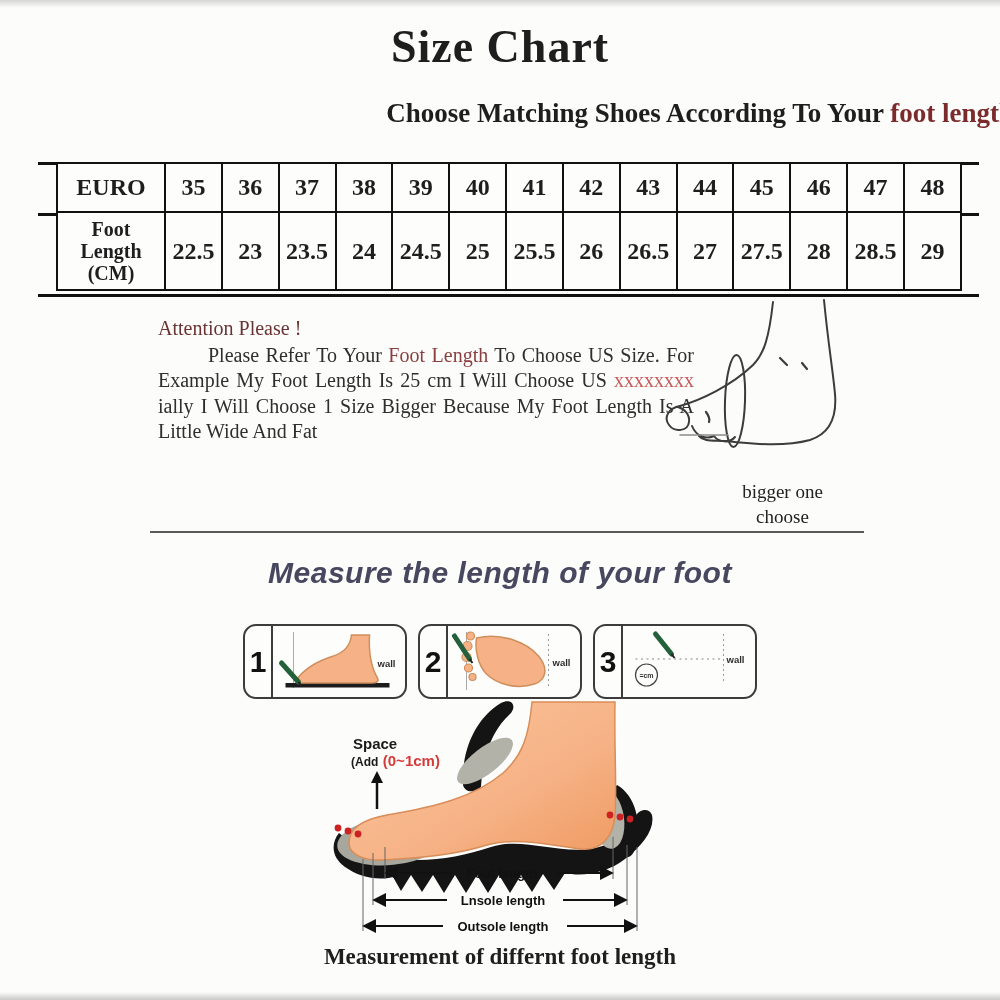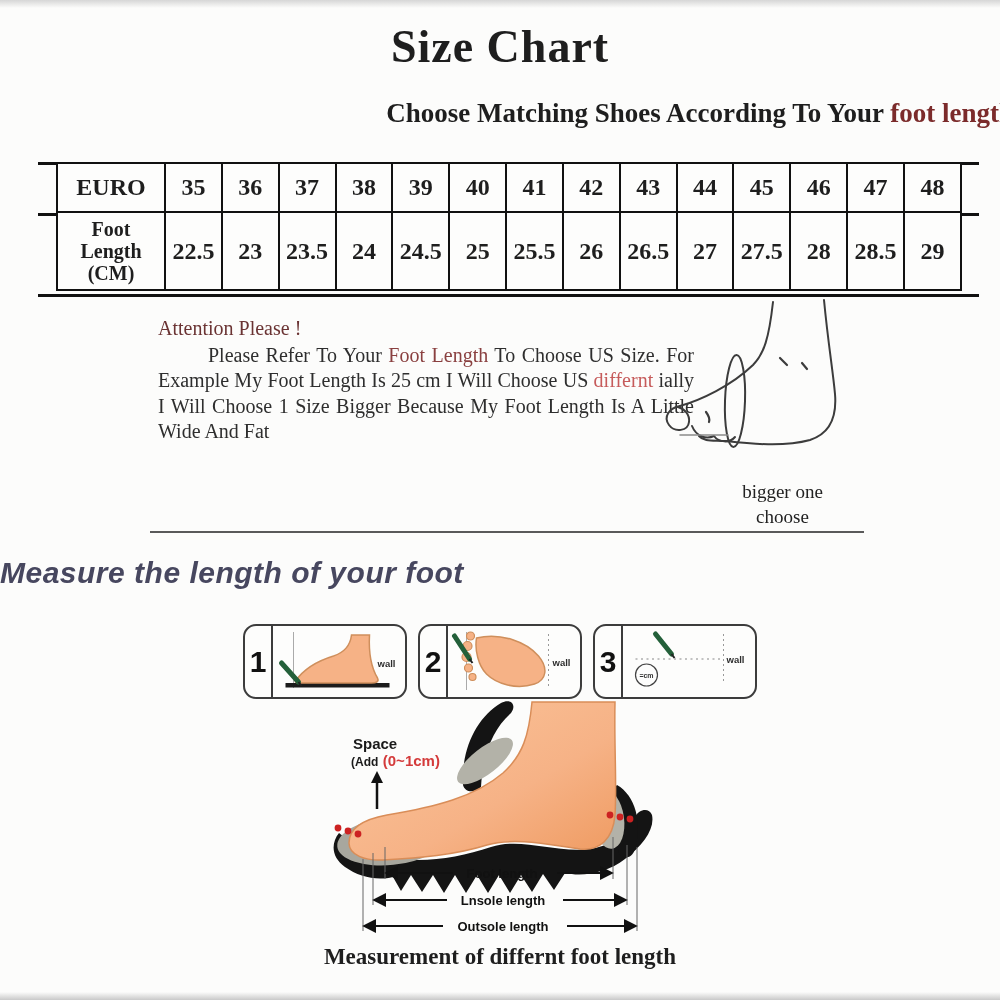--- a/index.html
+++ b/index.html
@@ -55,21 +55,21 @@
   .attention .xx{color:var(--xxxx-red);}
 
   .foot-sketch{position:absolute;left:656px;top:294px;}
   .choose-bigger{
     position:absolute;left:690px;top:479px;width:185px;text-align:center;
     font-size:19px;line-height:25px;color:#222;
   }
   .divider{position:absolute;left:150px;top:531px;width:714px;height:2px;background:#5a5a5a;}
 
   .measure-heading{
-    position:absolute;top:556px;left:0;width:100%;text-align:left;
+    position:absolute;top:556px;left:0;width:100%;text-align:center;
     font-family:"Liberation Sans",sans-serif;font-weight:bold;font-style:italic;
     font-size:30px;color:var(--measure-heading);letter-spacing:.5px;
   }
 
   .steps-row{
     position:absolute;top:624px;left:50%;transform:translateX(-50%);
     display:flex;gap:11px;
   }
   .step-box{
     width:164px;height:75px;border:2.5px solid #3c3c3c;border-radius:13px;
@@ -143,21 +143,21 @@
           <td>27.5</td>
           <td>28</td>
           <td>28.5</td>
           <td>29</td>
         </tr>
   </tbody>
     </table>
 
   <div class="attention">
     <span class="head">Attention Please !</span>
-    <p><span>Please Refer To Your </span><span class="fl">Foot Length</span><span> To Choose US Size. For Example My Foot Length Is 25 cm I Will Choose US </span><span class="xx">differnt</span><span> ially I Will Choose 1 Size Bigger Because My Foot Length Is A Little Wide And Fat</span></p>
+    <p><span>Please Refer To Your </span><span class="fl">Foot Length</span><span> To Choose US Size. For Example My Foot Length Is 25 cm I Will Choose US </span><span class="xx">xxxxxxxx</span><span> ially I Will Choose 1 Size Bigger Because My Foot Length Is A Little Wide And Fat</span></p>
   </div>
 
   <svg class="foot-sketch" width="214" height="182" viewBox="0 0 214 182">
     <g fill="none" stroke="#3c3c3c" stroke-width="2" stroke-linecap="round">
       <path d="M168,6 C172,48 177,78 179,100 C181,124 173,140 154,146 C128,153 96,150 70,147 C58,146 48,148 43,142"></path>
       <path d="M117,8 C113,44 108,60 97,71 C75,92 45,106 24,112"></path>
       <path d="M24,112 C13,114 7,123 13,131 C19,139 32,137 33,128 C34,121 29,115 22,113"></path>
       <path d="M36,132 C40,142 50,146 58,142 M58,142 C63,149 74,149 79,143"></path>
       <path d="M50,118 C53,122 54,125 53,128" stroke-width="2.2"></path>
       <path d="M124,64 L131,71 M146,69 L151,75" stroke-width="2.2"></path>

